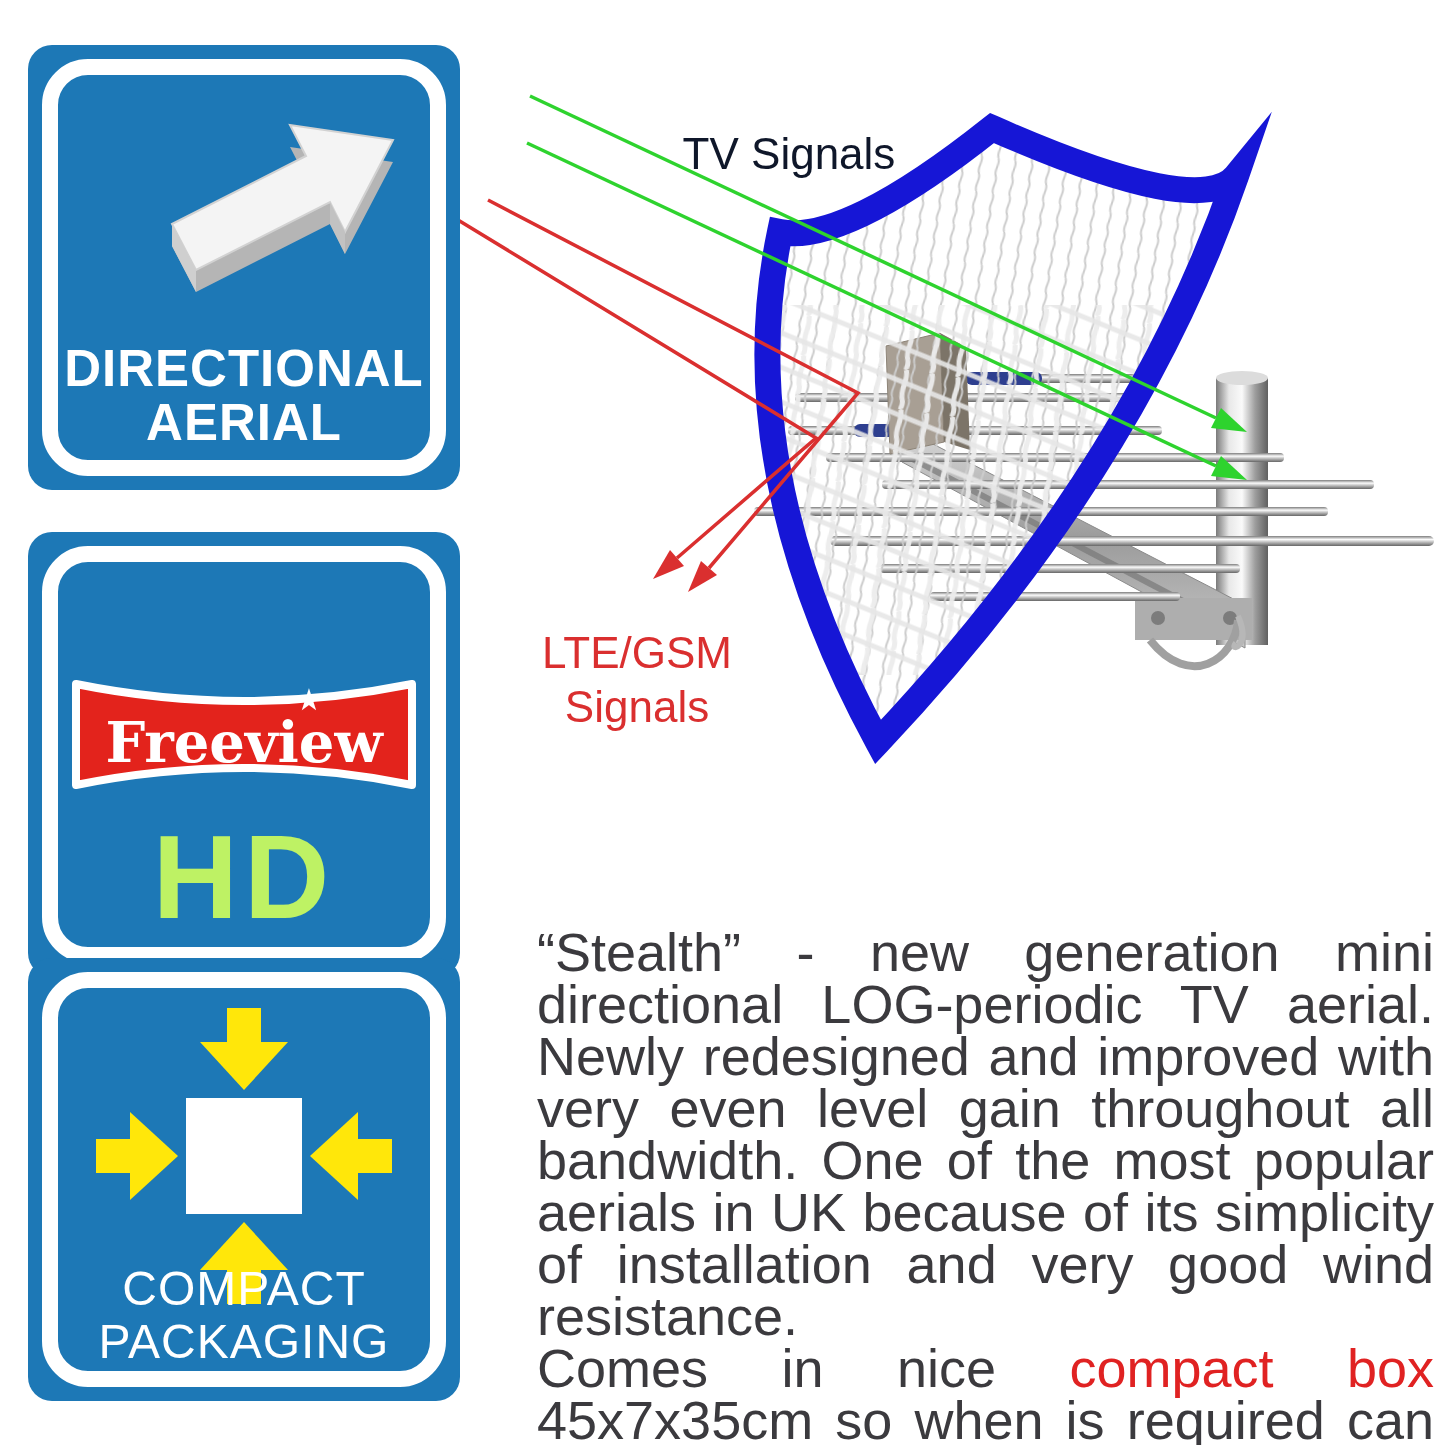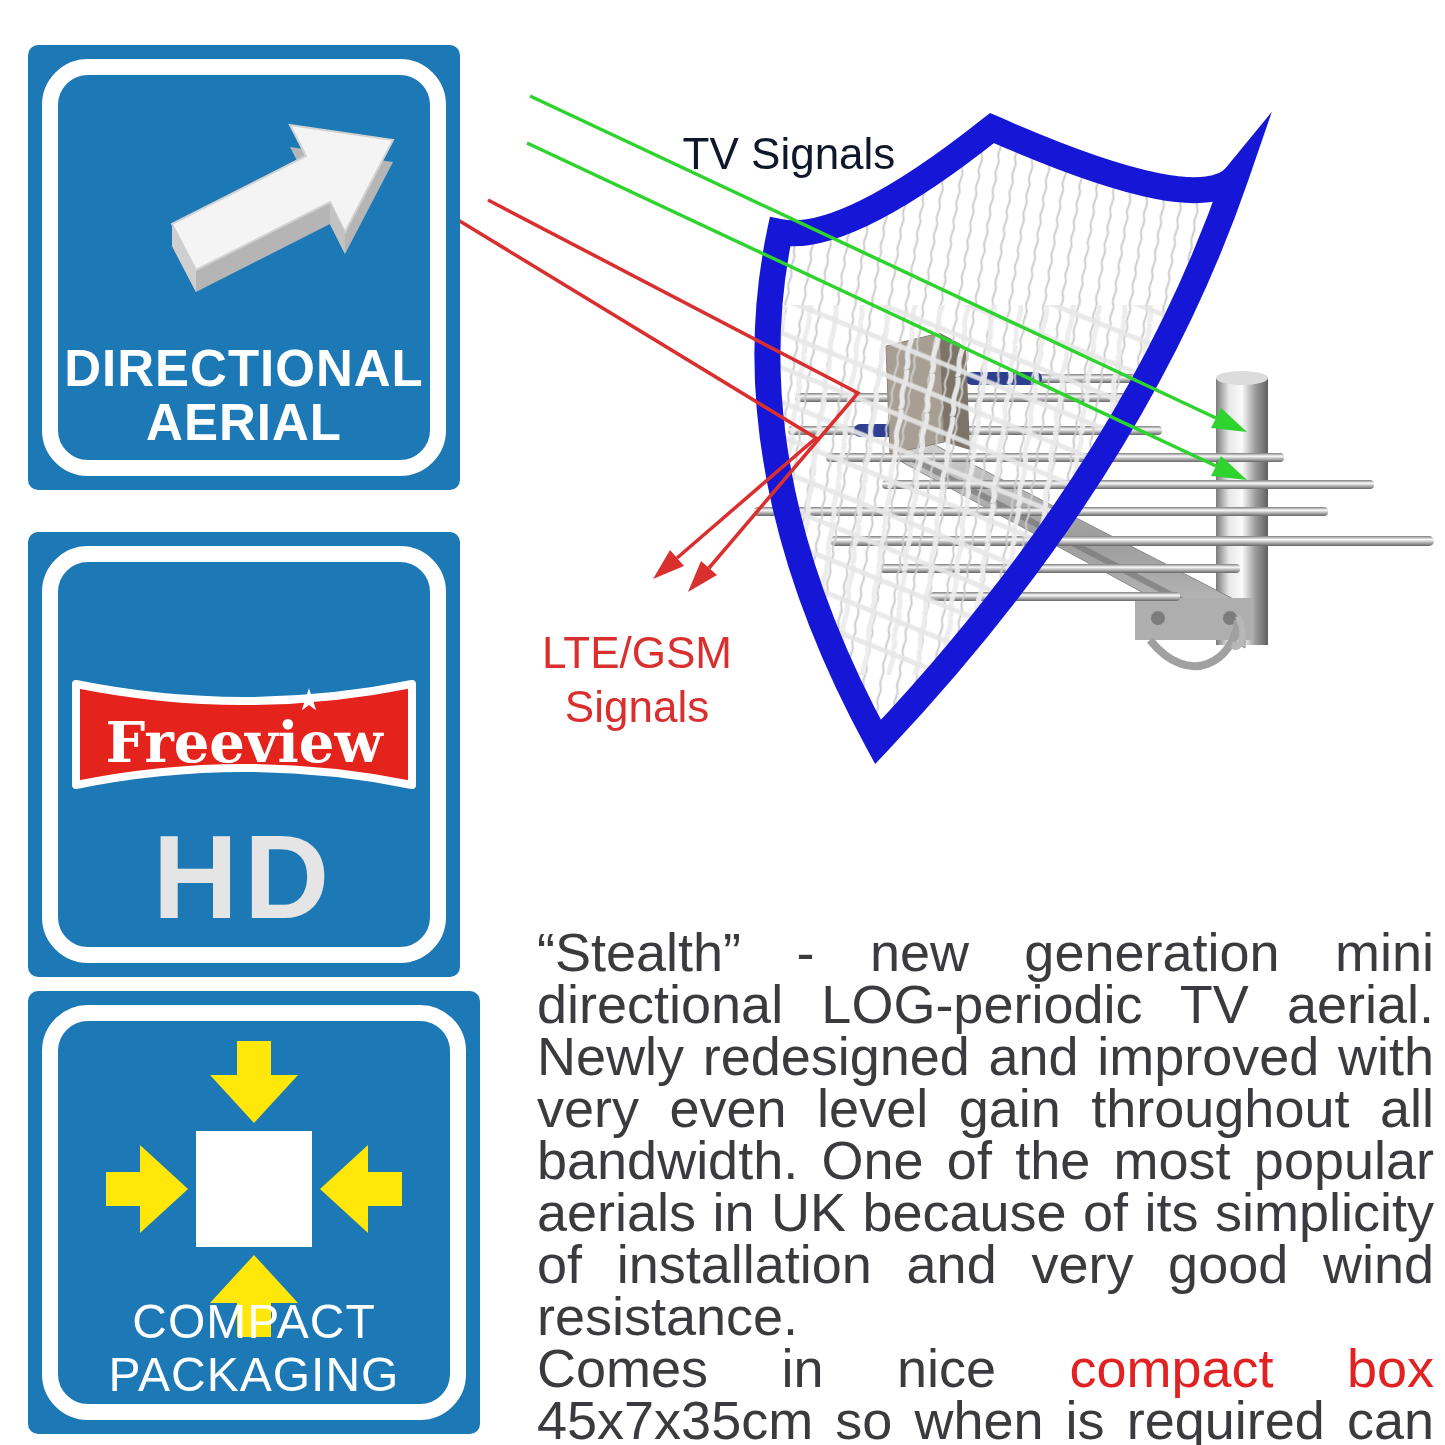--- a/index.html
+++ b/index.html
@@ -1,32 +1,32 @@
 <!DOCTYPE html>
 <html><head>
 <meta charset="utf-8">
 <style>
   html,body{margin:0;padding:0;background:#fff;}
   .canvas{position:relative;width:1445px;height:1445px;background:#ffffff;overflow:hidden;
           font-family:"Liberation Sans",sans-serif;}
 
   
-  .badge{position:absolute;left:28px;width:432px;height:445px;background:#1d78b6;border-radius:10px;}
+  .badge{position:absolute;left:28px;width:432px;height:445px;background:#1d78b6;border-radius:24px;}
   .badge .ring{position:absolute;inset:14px;border:16px solid #ffffff;border-radius:46px;}
   .badge1{top:45px;}
   .badge2{top:532px;}
-  .badge3{top:991px;height:443px;padding-left:20px;}
+  .badge3{top:958px;height:443px;}
   .badge-label{position:absolute;left:0;right:0;text-align:center;color:#ffffff;font-weight:bold;}
   .badge1 .badge-label{bottom:40px;font-size:51px;line-height:1.06;letter-spacing:1px;}
   .badge3 .badge-label{bottom:32px;font-size:48px;line-height:1.1;font-weight:normal;letter-spacing:1px;}
   .badge-graphic{position:absolute;left:50%;transform:translateX(-50%);}
   .badge1 .badge-graphic{top:52px;}
   .badge3 .badge-graphic{top:48px;}
   .freeview-banner{position:absolute;left:50%;top:122px;transform:translateX(-50%);}
-  .hd-label{position:absolute;left:0;right:0;top:286px;text-align:center;color:#e5e5e5;
+  .hd-label{position:absolute;left:0;right:0;top:286px;text-align:center;color:#bef264;
             font-size:118px;font-weight:bold;letter-spacing:6px;line-height:1;}
 
   
   .sig-label{position:absolute;font-size:44px;line-height:54px;text-align:center;width:300px;}
   .tv-label{left:639px;top:116px;color:#0f172a;margin-top:11px;}
   .lte-label{left:487px;top:610px;color:#da2f2f;margin-top:16px;}
 
   
   .description{position:absolute;left:537px;top:926px;width:897px;color:#3b3a3e;}
   .description p{margin:0;font-size:54px;line-height:52px;text-align:justify;}

